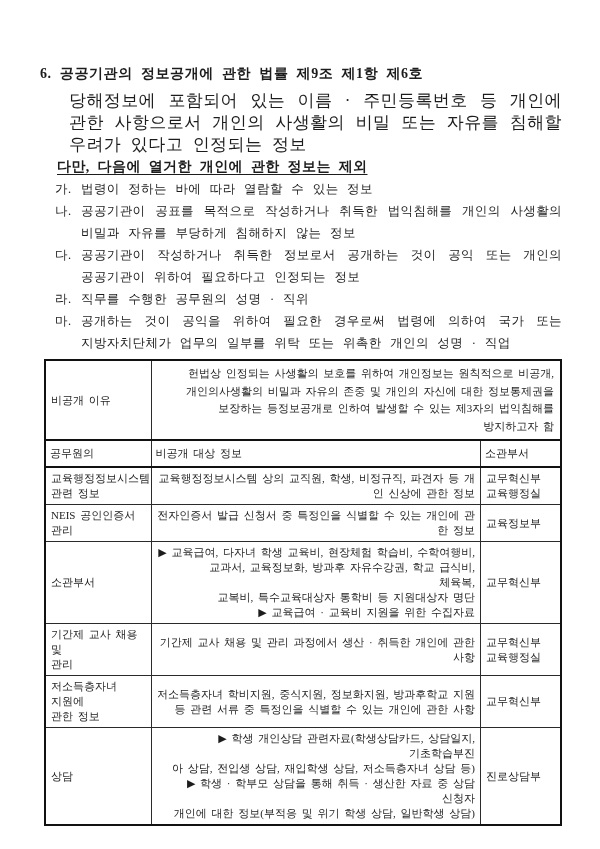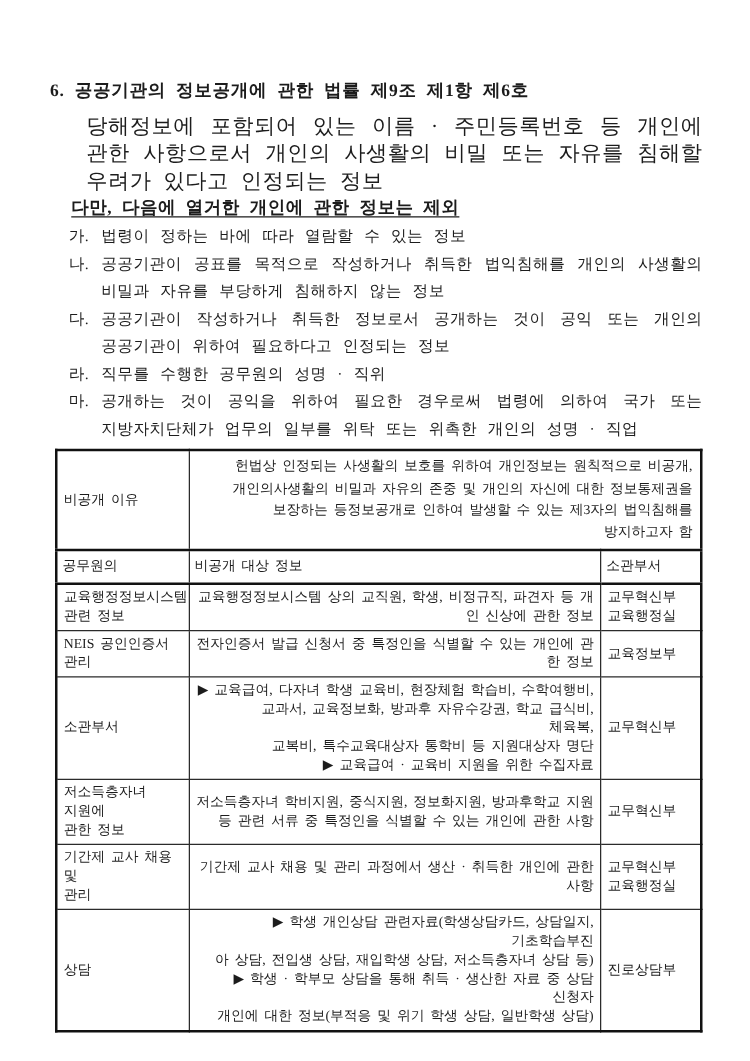--- a/index.html
+++ b/index.html
@@ -166,32 +166,32 @@
       </tr>
       <tr>
         <td class="c-topic">소관부서</td>
         <td class="c-content">▶ 교육급여, 다자녀 학생 교육비, 현장체험 학습비, 수학여행비,
    교과서, 교육정보화, 방과후 자유수강권, 학교 급식비, 체육복,
    교복비, 특수교육대상자 통학비 등 지원대상자 명단
 ▶ 교육급여 · 교육비 지원을 위한 수집자료</td>
         <td class="c-dept">교무혁신부</td>
       </tr>
       <tr>
+        <td class="c-topic">기간제 교사 채용 및
+관리</td>
+        <td class="c-content">기간제 교사 채용 및 관리 과정에서 생산 · 취득한 개인에 관한 사항</td>
+        <td class="c-dept">교무혁신부
+교육행정실</td>
+      </tr>
+      <tr>
         <td class="c-topic">저소득층자녀 지원에
 관한 정보</td>
         <td class="c-content">저소득층자녀 학비지원, 중식지원, 정보화지원, 방과후학교 지원
 등 관련 서류 중 특정인을 식별할 수 있는 개인에 관한 사항</td>
         <td class="c-dept">교무혁신부</td>
-      </tr>
-      <tr>
-        <td class="c-topic">기간제 교사 채용 및
-관리</td>
-        <td class="c-content">기간제 교사 채용 및 관리 과정에서 생산 · 취득한 개인에 관한 사항</td>
-        <td class="c-dept">교무혁신부
-교육행정실</td>
       </tr>
       <tr>
         <td class="c-topic">상담</td>
         <td class="c-content">▶ 학생 개인상담 관련자료(학생상담카드, 상담일지, 기초학습부진
    아 상담, 전입생 상담, 재입학생 상담, 저소득층자녀 상담 등)
 ▶ 학생 · 학부모 상담을 통해 취득 · 생산한 자료 중 상담 신청자
    개인에 대한 정보(부적응 및 위기 학생 상담, 일반학생 상담)</td>
         <td class="c-dept">진로상담부</td>
       </tr>
 

